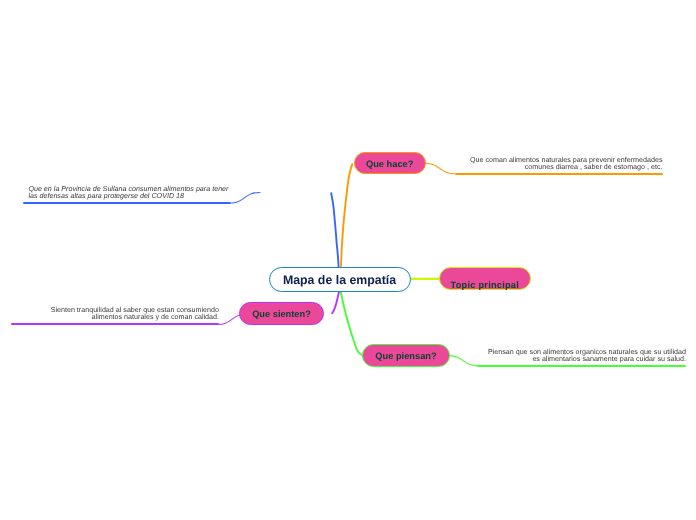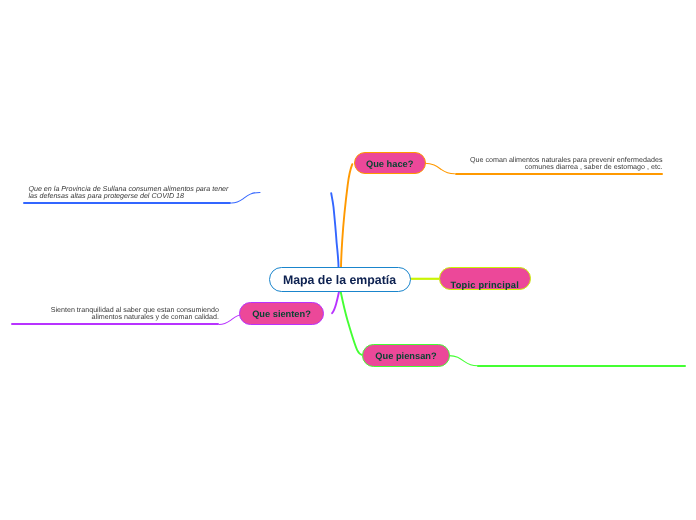--- a/index.html
+++ b/index.html
@@ -80,16 +80,20 @@
 
   <div class="leaf" style="left:11px;top:303.3px;width:208px;height:21.8px;">
     <div class="txt">
       <div>Sienten tranquilidad al saber que estan consumiendo</div>
       <div>alimentos naturales y de coman calidad.</div>
     </div>
     <div class="bar" style="background: rgb(184, 51, 255);"></div>
   </div>
 
   <div class="leaf" style="left:477.4px;top:345.2px;width:208.6px;height:21.8px;">
+    <div class="txt">
+      <div>Piensan que son alimentos organicos naturales que su utilidad</div>
+      <div>es alimentarios sanamente para cuidar su salud.</div>
+    </div>
     <div class="bar" style="background: rgb(68, 255, 51);"></div>
   </div>
 
 </div>
 
 </body></html>

